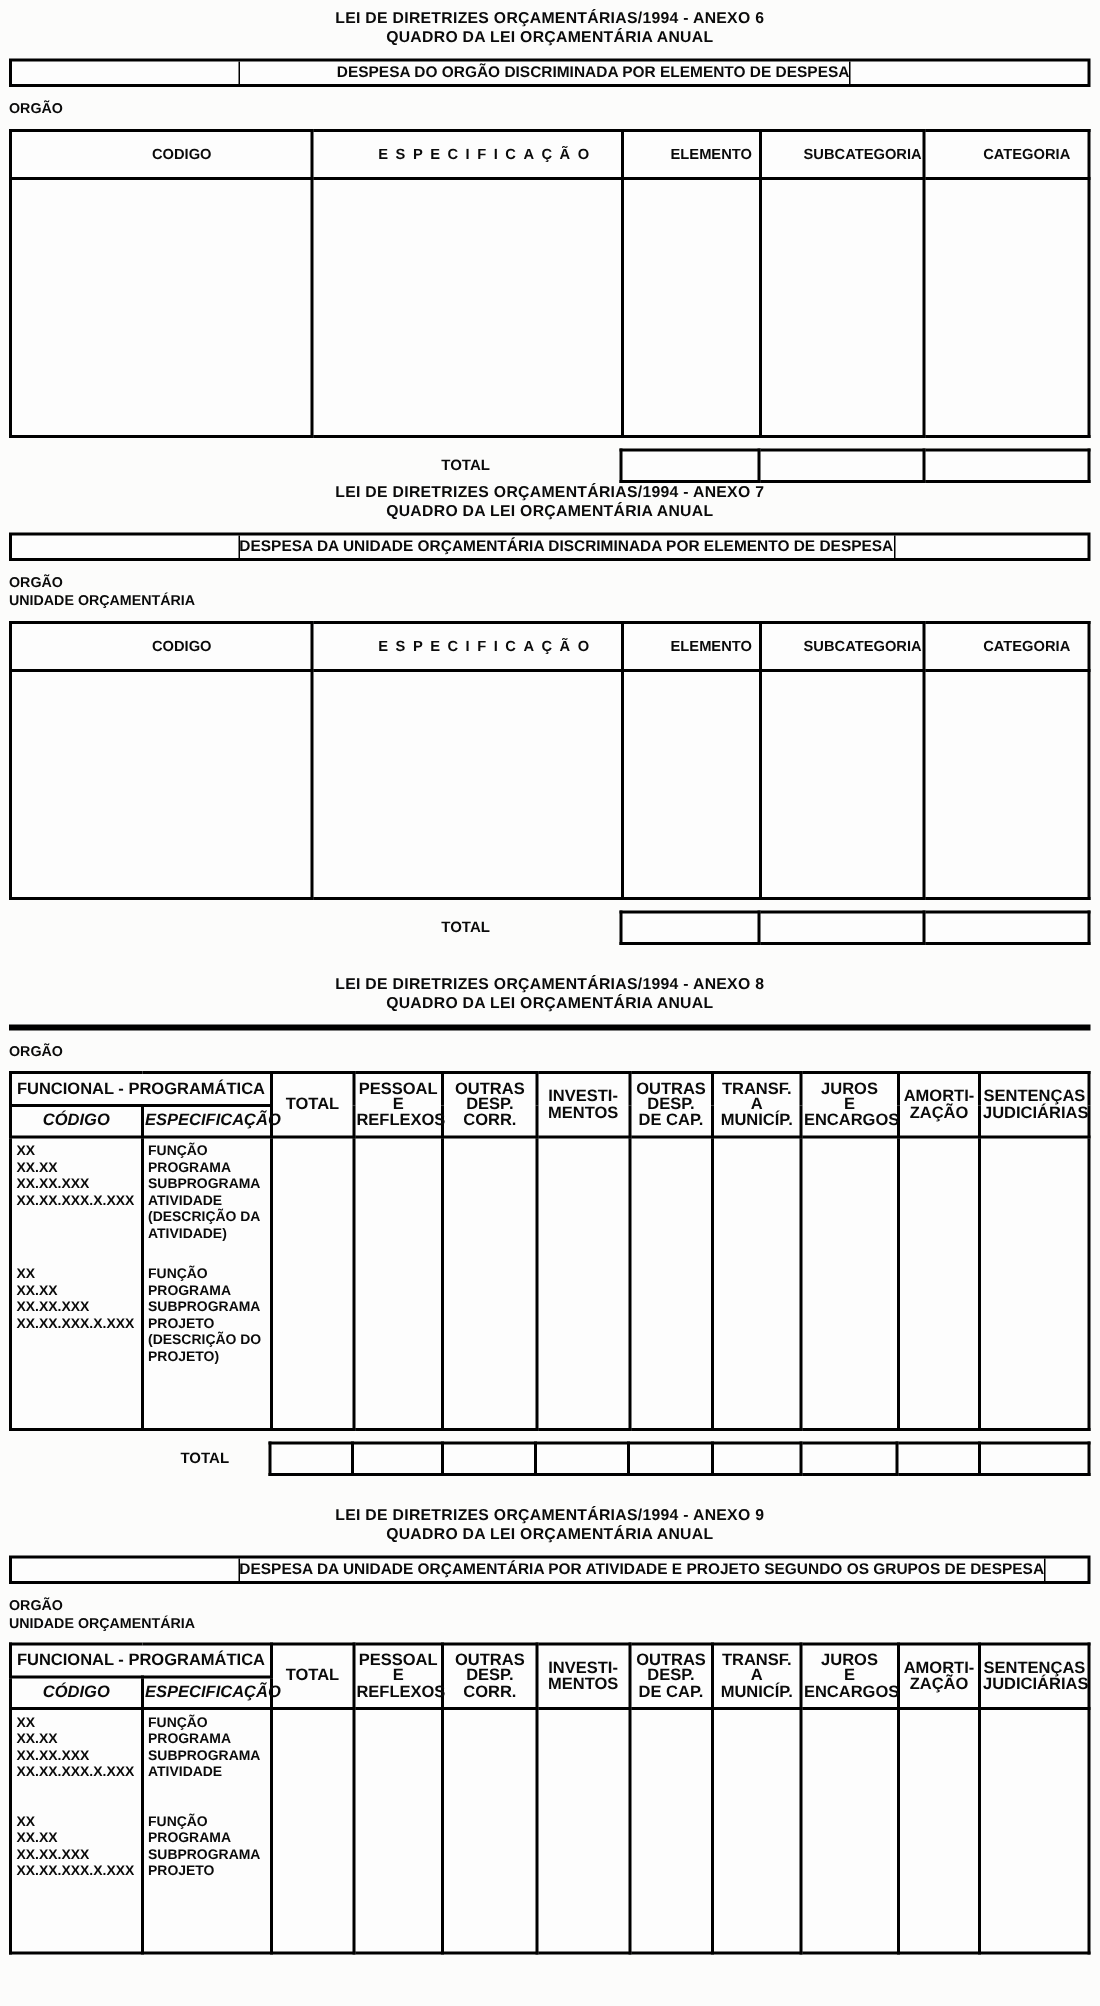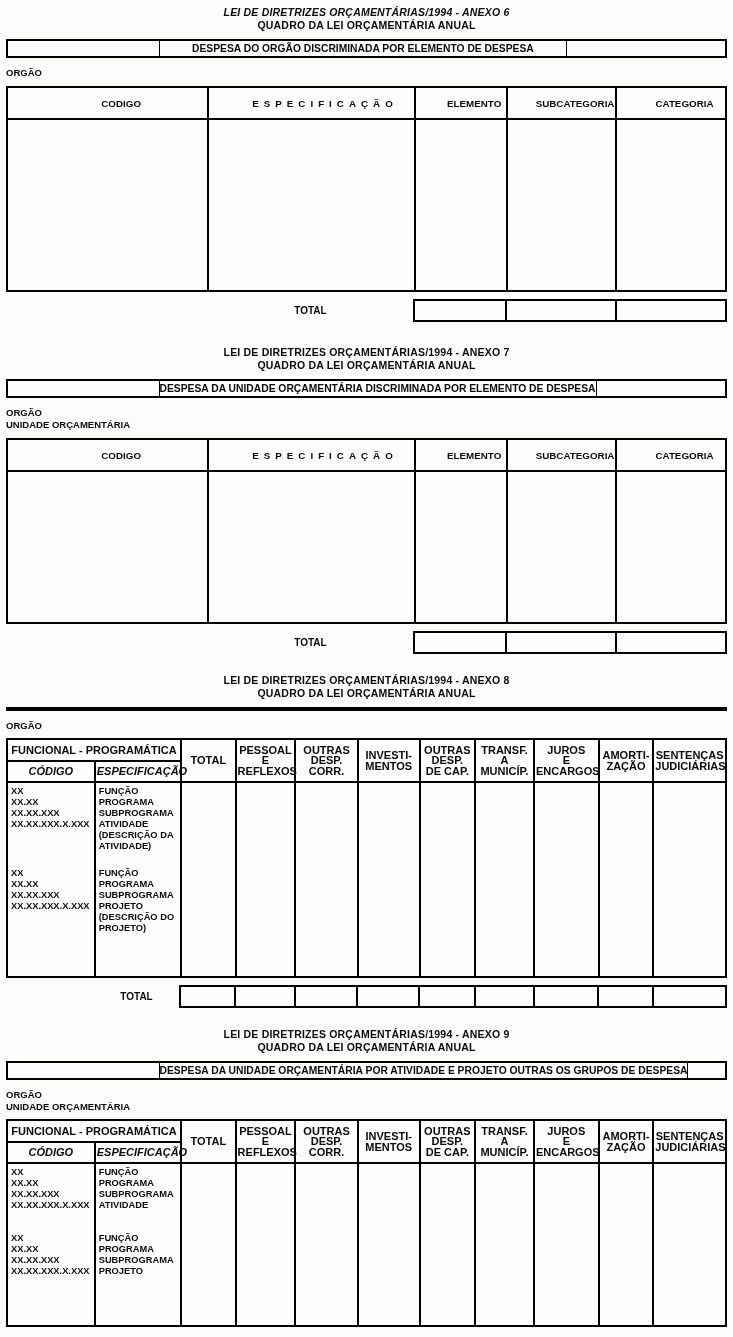--- a/index.html
+++ b/index.html
@@ -6,26 +6,26 @@
   body {
     width:733px; height:1337px;
     background:#fcfcfb;
     color:#0a0a0a;
     font-family:"Liberation Sans", sans-serif;
     -webkit-font-smoothing:antialiased;
   }
   .doc { padding:6px 6px 0 6px; }
 
   .sec-title { text-align:center; font-weight:bold; font-size:10.5px; line-height:13px; letter-spacing:.2px; }
-  .sec-title .l1.italic { font-style:italic; }
+  .sec-title .l1.italic { }
 
   
   .banner { display:flex; border:2px solid #000; margin-top:7px; background:#fdfdfd; }
   .banner .b-left  { flex:0 0 21%; border-right:1.5px solid #000; }
-  .banner .b-mid   { flex:1; text-align:center; font-weight:bold; font-size:10.3px; line-height:15px; border-right:1.5px solid #000; white-space:nowrap; }
+  .banner .b-mid   { flex:1; text-align:right; font-weight:bold; font-size:10.3px; line-height:15px; border-right:1.5px solid #000; white-space:nowrap; }
   .banner .b-right { flex:0 0 22%; }
 
   .field-labels { margin-top:9px; font-weight:bold; font-size:9.5px; line-height:12px; }
 
   table.grid { border-collapse:collapse; table-layout:fixed; width:100%; background:#fdfdfd; }
   table.grid th, table.grid td { border:2px solid #000; padding:0; }
   table.grid th { font-weight:bold; font-size:9.8px; text-align:center; vertical-align:middle; padding:2px 1px; }
 
   .t12 { margin-top:7px; }
   .t12 thead th { height:26px;padding-left:28px; }
@@ -43,21 +43,21 @@
   .t3 tbody td { height:188px; }
   .t4 tbody td { height:156px; }
   .t3 .blk1 { min-height:82px; }
   .t4 .blk1 { min-height:66px; }
 
   table.total-tbl { border-collapse:collapse; table-layout:fixed; width:100%; margin-top:7px; }
   table.total-tbl td { border:2px solid #000; height:17px; background:#fdfdfd; }
   table.total-tbl td.nob { border:none; background:transparent; }
   table.total-tbl td.total-label { font-weight:bold; font-size:10px; text-align:center; vertical-align:middle; }
 
-  .sp1 { margin-top:24px; }
+  .sp1 { }
   .sp2 { margin-top:20px; }
   .sp3 { margin-top:20px; }
 </style>
 </head>
 <body>
 
 <div class="doc">
 
   <div>
     <div class="sec-title">
@@ -307,21 +307,21 @@
       </table>
   </div>
 
   <div class="sp3">
     <div class="sec-title">
       <div class="l1">LEI DE DIRETRIZES ORÇAMENTÁRIAS/1994 - ANEXO 9</div>
       <div class="l2">QUADRO DA LEI ORÇAMENTÁRIA ANUAL</div>
     </div>
     <div class="banner">
       <div class="b-left"></div>
-      <div class="b-mid">DESPESA DA UNIDADE ORÇAMENTÁRIA POR ATIVIDADE E PROJETO OUTRAS OS GRUPOS DE DESPESA</div>
+      <div class="b-mid">DESPESA DA UNIDADE ORÇAMENTÁRIA POR ATIVIDADE E PROJETO SEGUNDO OS GRUPOS DE DESPESA</div>
       <div class="b-right"></div>
     </div>
     <div class="field-labels">
       <div>ORGÃO</div>
       <div>UNIDADE ORÇAMENTÁRIA</div>
     </div>
     <table class="grid t34 t4">
       <colgroup>
         <col style="width:12.2%">
           <col style="width:12.0%">

